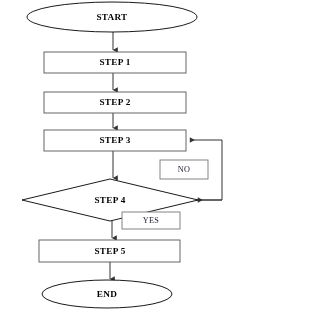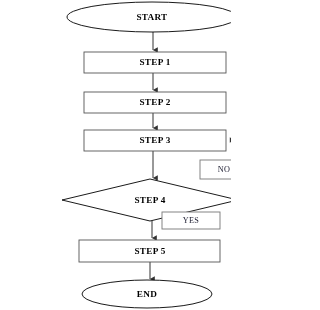--- a/index.html
+++ b/index.html
@@ -13,21 +13,20 @@
     position: relative;
     overflow: hidden;
     font-family: "Liberation Serif", "DejaVu Serif", serif;
   }
   #flowchart-root {
     position: absolute;
     left: 0;
     top: 0;
     width: 231px;
     height: 249px;
-    margin-left: 40px;
   }
   svg#flow-svg {
     display: block;
     width: 231px;
     height: 310px;
   }
   .node-label {
     font-family: "Liberation Serif", "DejaVu Serif", serif;
     font-weight: bold;
     font-size: 9.2px;

